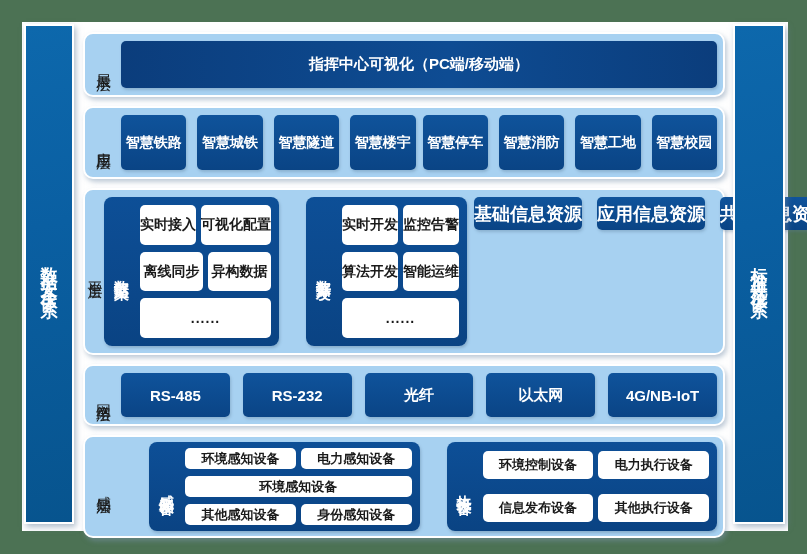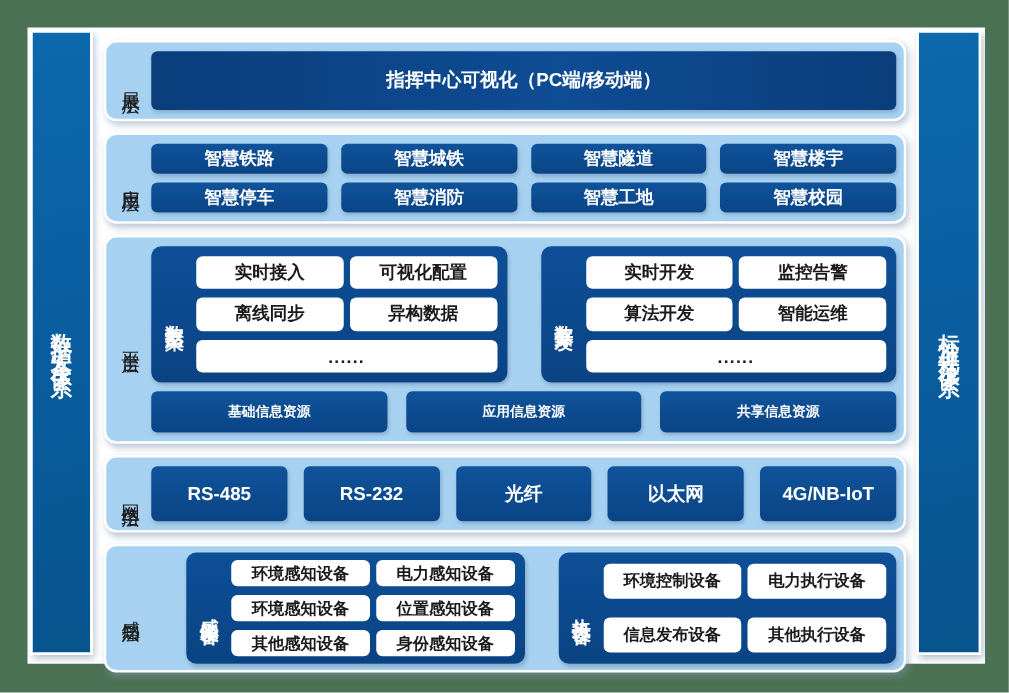--- a/index.html
+++ b/index.html
@@ -61,21 +61,21 @@
     white-space: nowrap;
   }
   .hero-box {
     flex: 1;
     background: linear-gradient(90deg, #0b3d7c 0%, #0e4c93 55%, #0b3d7c 100%);
     border-radius: 5px;
     color: #fff; font-weight: bold; font-size: 15px;
     display: flex; align-items: center; justify-content: center;
     box-shadow: 1px 2px 3px rgba(90,120,150,.35);
   }
-  .col { flex-direction: column; gap: 7px; }
+  .col { flex-direction: row; gap: 7px; }
   .box-row { display: flex; gap: 11px; flex: 1; }
   
   .group-row { display: flex; gap: 27px; flex: 1; }
   .group-box {
     flex: 1;
     background: linear-gradient(180deg, #0d4f97 0%, #0a4383 100%);
     border-radius: 8px;
     display: flex; gap: 8px; padding: 8px 8px 8px 6px;
     box-shadow: 1px 2px 3px rgba(90,120,150,.4);
   }
@@ -86,21 +86,21 @@
   .group-grid { flex: 1; display: flex; flex-direction: column; gap: 7px; }
   .white-row { display: flex; gap: 5px; flex: 1; }
   .white-box {
     flex: 1; background: #fff; border-radius: 5px;
     color: #1a1a1a; font-weight: 600; font-size: 14px;
     display: flex; align-items: center; justify-content: center;
     white-space: nowrap;
   }
   .dots-box { font-weight: bold; letter-spacing: 1px; }
   .resource-row { display: flex; gap: 15px; height: 33px; }
-  .resource-row .dark-box { font-size: 11px; }
+  .resource-row .dark-box { font-size: 18px; }
   
   .network-row { display: flex; gap: 13px; flex: 1; }
   .network-row .dark-box { font-size: 15px; }
   
   .layer-perception .layer-content { padding: 5px 6px 5px 0; margin-left: 28px; }
   .layer-perception .group-box { padding: 6px 8px 6px 6px; }
   .layer-perception .white-box { font-size: 13px; }
   .exec-grid { gap: 15px; padding: 3px 0; }
 </style>
 </head>
@@ -223,21 +223,20 @@
             <div class="group-label">
               <span class="vtext">感知设备</span>
             </div>
             <div class="group-grid">
               <div class="white-row">
                 <div class="white-box">环境感知设备</div>
                 <div class="white-box">电力感知设备</div>
               </div>
               <div class="white-row">
                 <div class="white-box">环境感知设备</div>
-                <div class="white-box">位置感知设备</div>
               </div>
               <div class="white-row">
                 <div class="white-box">其他感知设备</div>
                 <div class="white-box">身份感知设备</div>
               </div>
             </div>
           </div>
 
           <div class="group-box">
             <div class="group-label">

